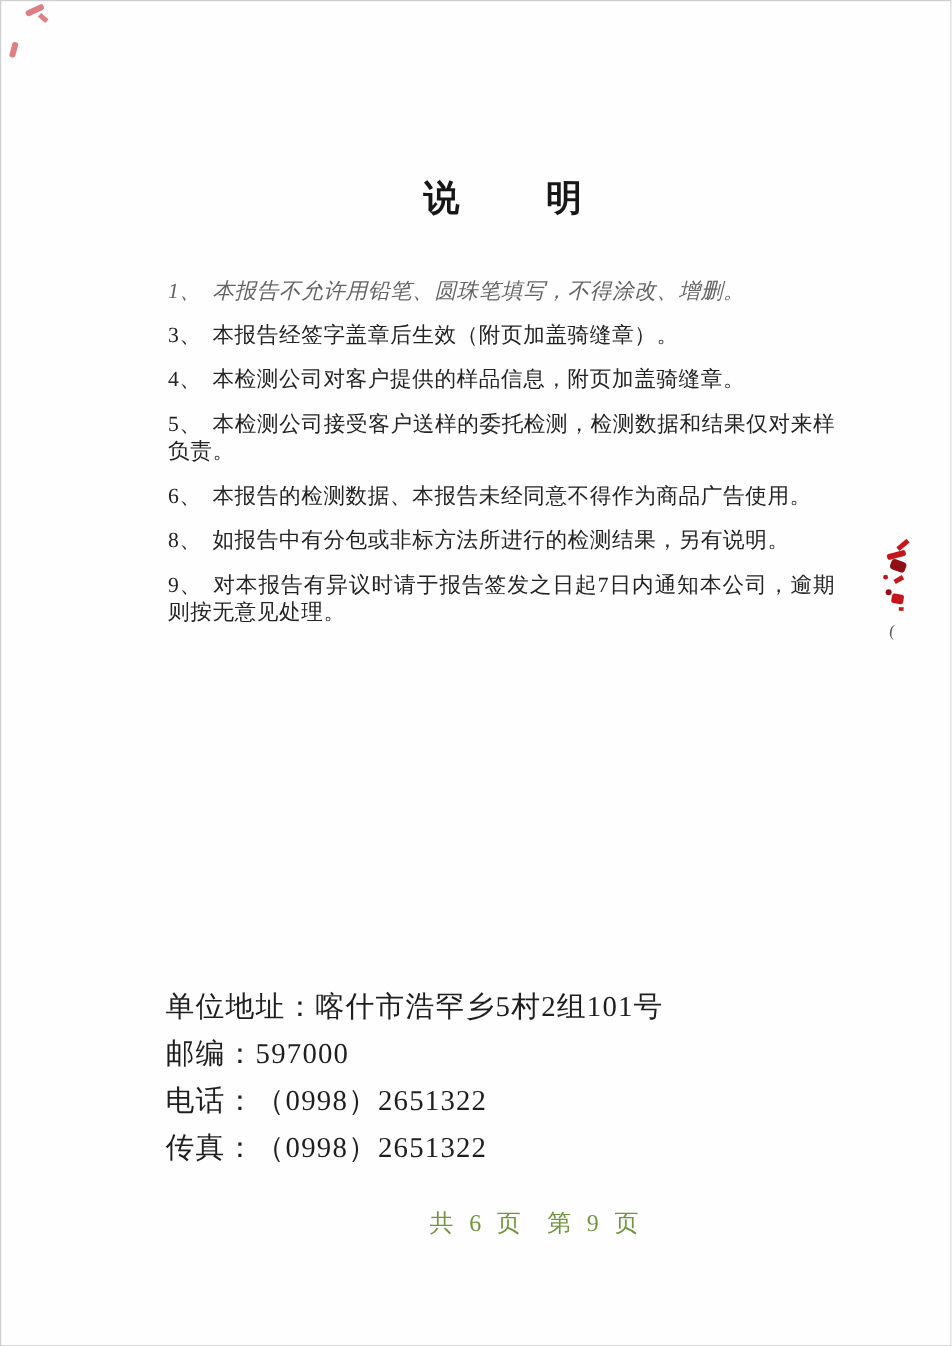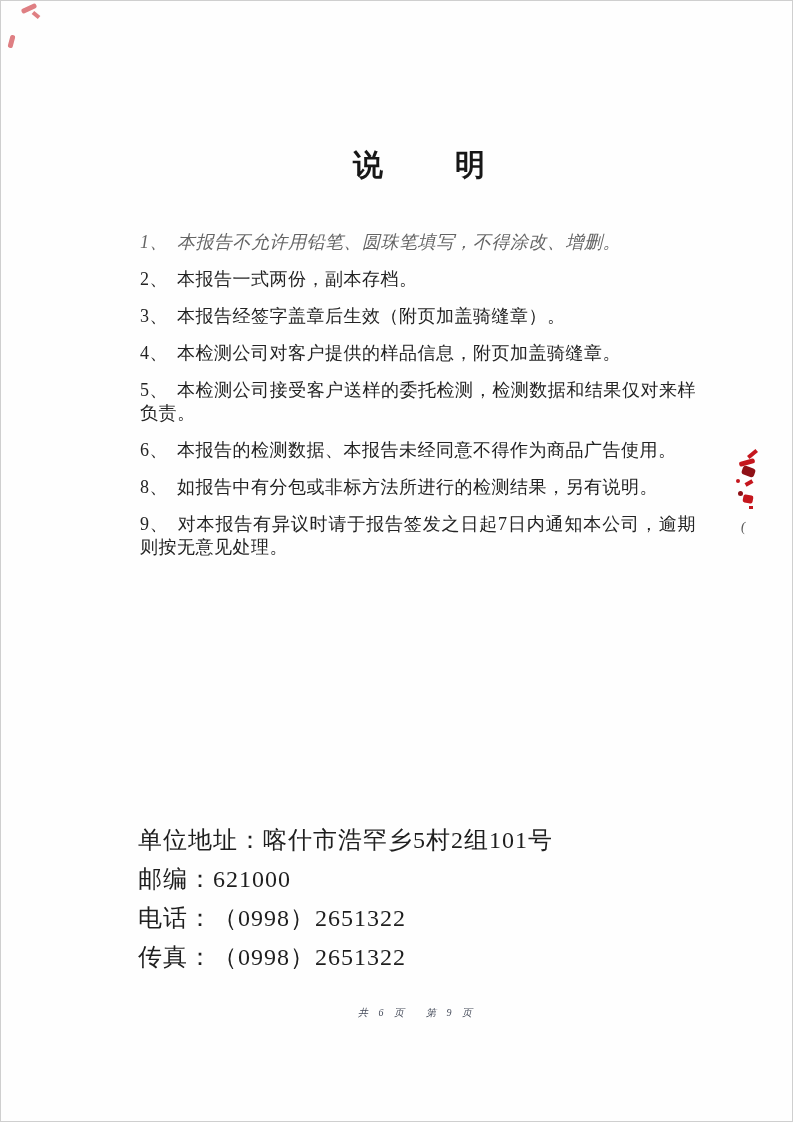--- a/index.html
+++ b/index.html
@@ -14,54 +14,53 @@
   .notes{position:absolute;left:139px;top:230px;width:556px;}
   .note{font-size:18px;line-height:23px;margin-bottom:14px;color:#232323;
         letter-spacing:.5px;text-align:justify;}
   .note:first-child{color:#4a4a4a;opacity:.85;font-style:italic;}
   .note .num{margin-right:9px;}
   
   .contact{position:absolute;left:137px;top:820px;}
   .contact-line{font-size:24px;line-height:39px;color:#1e1e1e;letter-spacing:1px;}
   
   .page-footer{position:absolute;left:357px;top:1005px;display:flex;gap:18px;
-               font-size:10px;color:#0f172a;letter-spacing:4px;opacity:.8;
-               filter:blur(.2px);font-style:italic;}
+               font-size:20px;color:#4d7c0f;letter-spacing:4px;opacity:.8;
+               filter:blur(.2px);}
   
   .stamp{position:absolute;left:0;top:0;width:793px;height:1122px;pointer-events:none;}
   .s{position:absolute;background:#c5161d;}
   .s.dark{background:#8f1016;}
   .pen-mark{position:absolute;left:740px;top:518px;color:#5a5a5a;font-size:14px;
             transform:rotate(8deg);}
   .corner{opacity:.55;}
 </style>
 </head>
 <body>
 
 <div class="page">
 
   <div class="doc-title">
     <span>说</span>
     <span>明</span>
   </div>
 
   <div class="notes">
     <div class="note"><span class="num">1、</span><span>本报告不允许用铅笔、圆珠笔填写，不得涂改、增删。</span></div>
-    <div class="note"><span class="num">2、</span><span>本报告一式两份，副本存档。</span></div>
     <div class="note"><span class="num">3、</span><span>本报告经签字盖章后生效（附页加盖骑缝章）。</span></div>
     <div class="note"><span class="num">4、</span><span>本检测公司对客户提供的样品信息，附页加盖骑缝章。</span></div>
     <div class="note"><span class="num">5、</span><span>本检测公司接受客户送样的委托检测，检测数据和结果仅对来样负责。</span></div>
     <div class="note"><span class="num">6、</span><span>本报告的检测数据、本报告未经同意不得作为商品广告使用。</span></div>
     <div class="note"><span class="num">8、</span><span>如报告中有分包或非标方法所进行的检测结果，另有说明。</span></div>
     <div class="note"><span class="num">9、</span><span>对本报告有异议时请于报告签发之日起7日内通知本公司，逾期则按无意见处理。</span></div>
   </div>
 
   <div class="contact">
     <div class="contact-line"><span>单位地址：</span><span>喀什市浩罕乡5村2组101号</span></div>
-    <div class="contact-line"><span>邮编：</span><span>621000</span></div>
+    <div class="contact-line"><span>邮编：</span><span>597000</span></div>
     <div class="contact-line"><span>电话：</span><span>（0998）2651322</span></div>
     <div class="contact-line"><span>传真：</span><span>（0998）2651322</span></div>
   </div>
 
   <div class="page-footer">
     <span>共 6 页</span>
     <span>第 9 页</span>
   </div>
 
   <div class="stamp">

